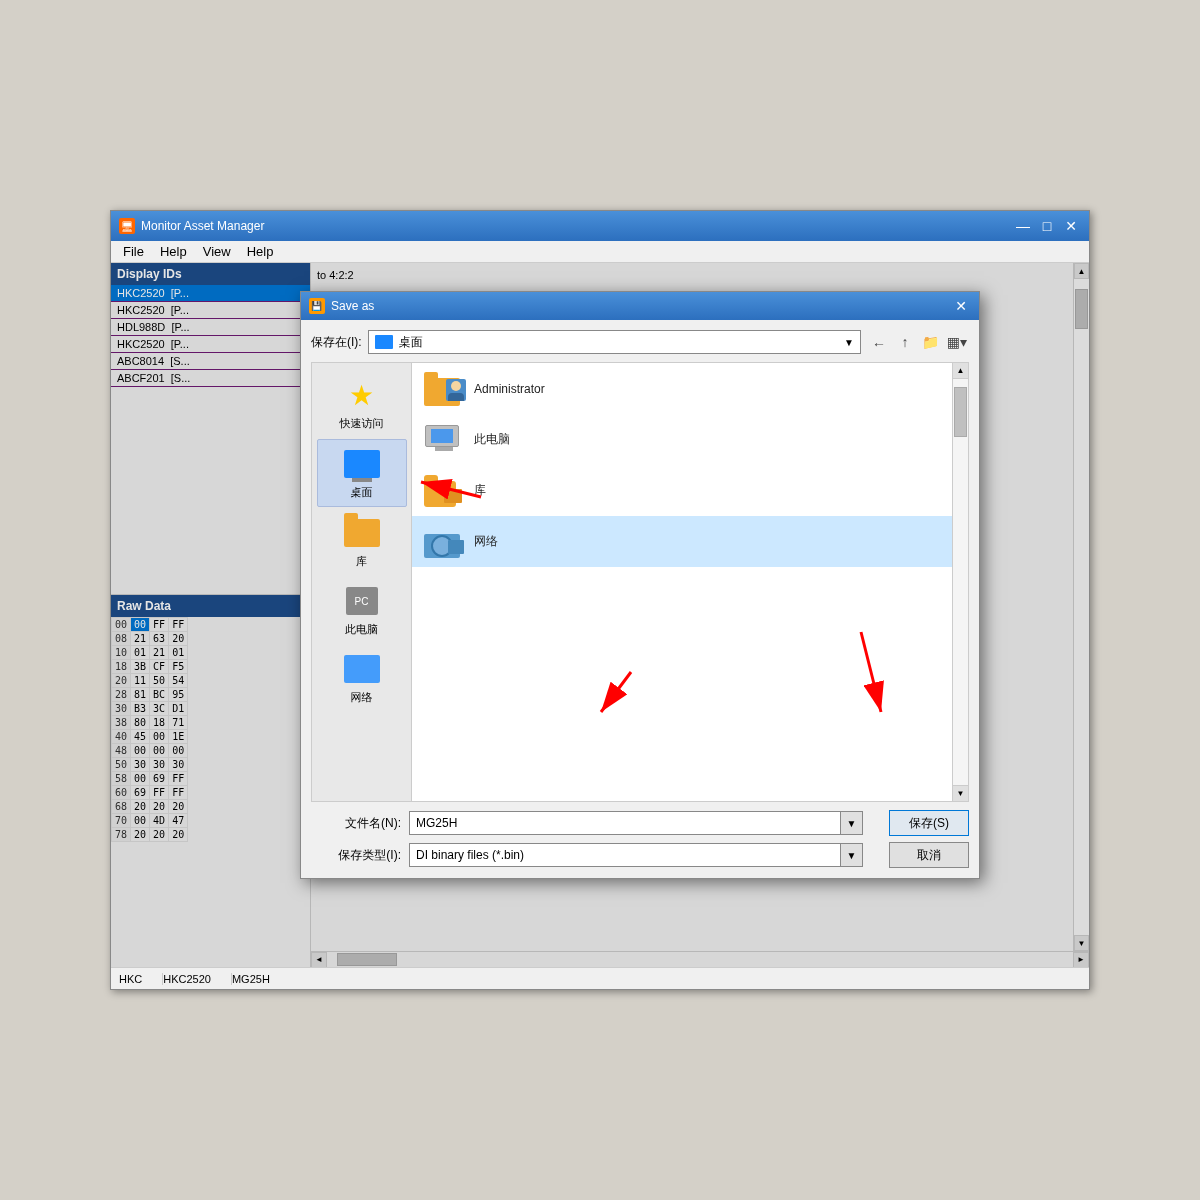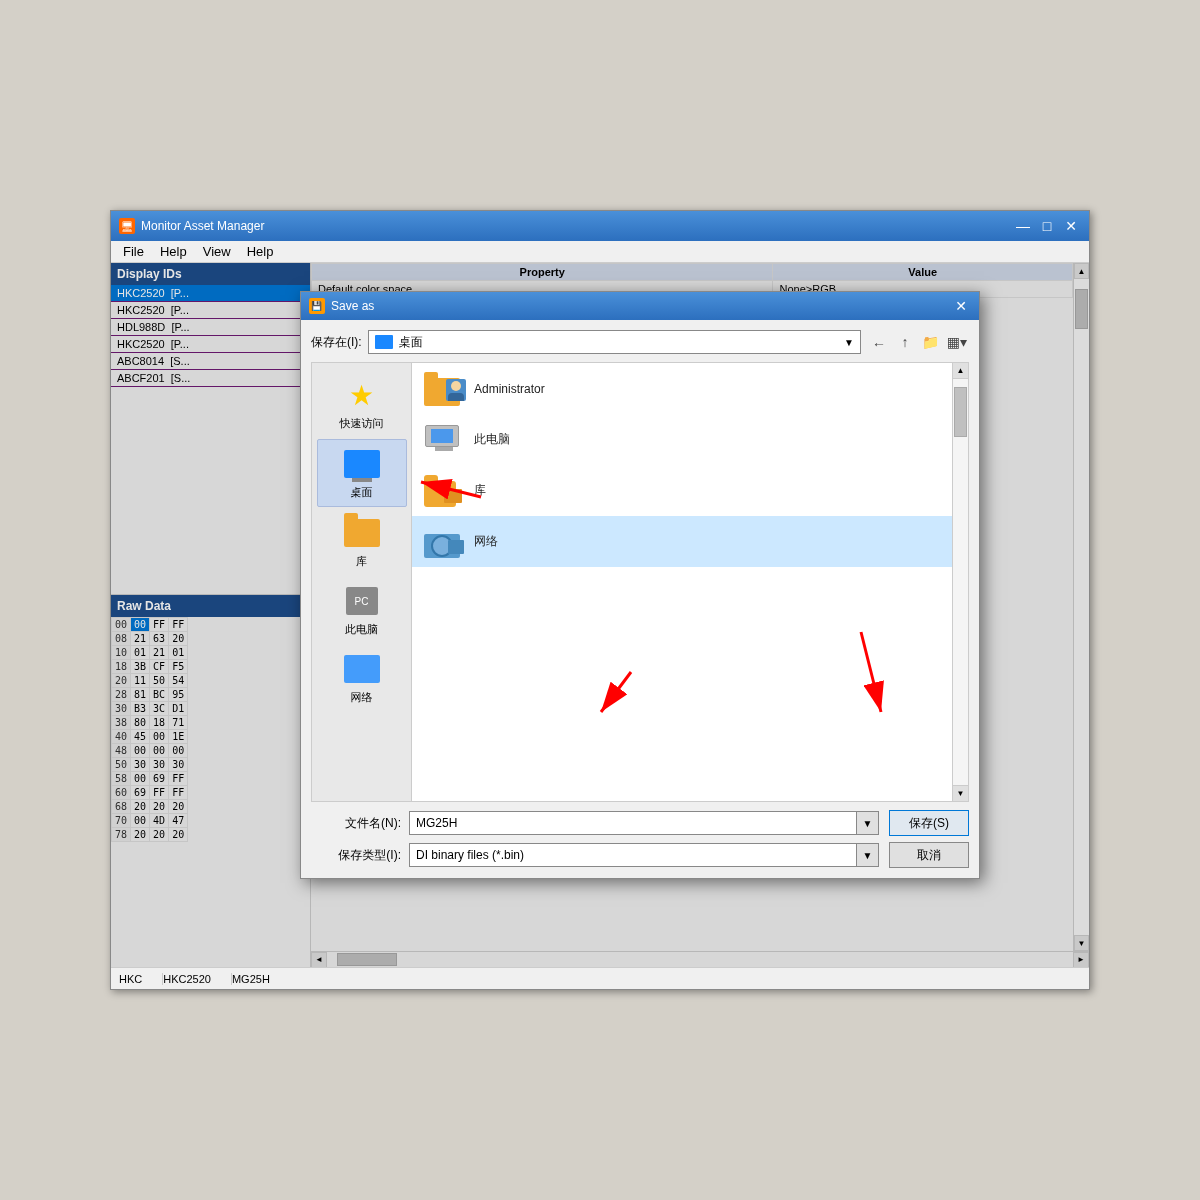--- a/index.html
+++ b/index.html
@@ -566,21 +566,21 @@
       align-items: center;
       justify-content: center;
       font-size: 10px;
     }
 
     .form-buttons {
       display: flex;
       flex-direction: column;
       gap: 4px;
       justify-content: flex-start;
-      margin-left: 2px;
+      margin-left: 18px;
     }
 
     .dialog-button {
       width: 80px;
       height: 26px;
       background: #e0e0e0;
       border: 1px solid #888;
       cursor: pointer;
       font-size: 12px;
       display: flex;
@@ -793,32 +793,20 @@
             </tr>
           </tbody>
             </table>
         </div>
       </div>
     </div>
 
     <div class="right-panel">
       <div class="right-scrollbar-area">
         <div class="right-table">
-          <table>
-            <tbody>
-                <tr>
-              <th>Property</th>
-              <th>Value</th>
-            </tr>
-            <tr>
-              <td>Default color space</td>
-              <td>None&gt;RGB</td>
-            </tr>
-          </tbody>
-            </table>
           <div style="padding:6px; font-size:11px;">
             <span>to 4:2:2</span>
           </div>
         </div>
         <div class="scrollbar-v">
           <div class="scrollbar-v-btn">▲</div>
           <div class="scrollbar-v-track">
             <div class="scrollbar-v-thumb"></div>
           </div>
           <div class="scrollbar-v-btn">▼</div>

